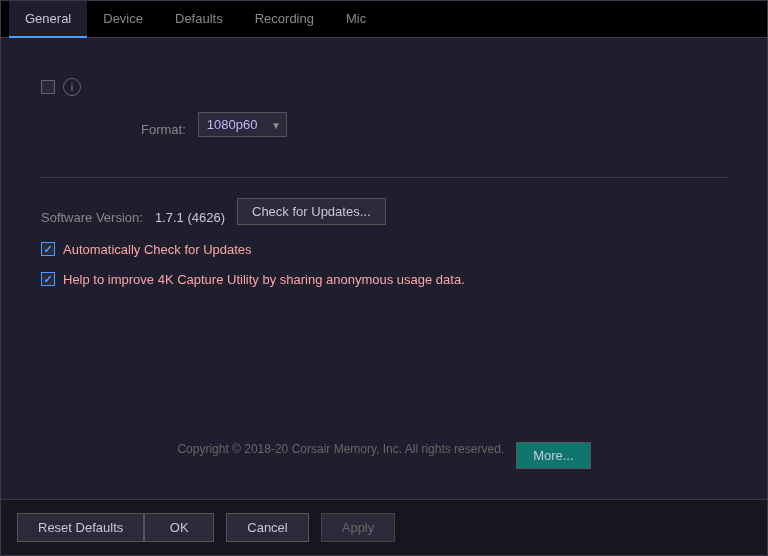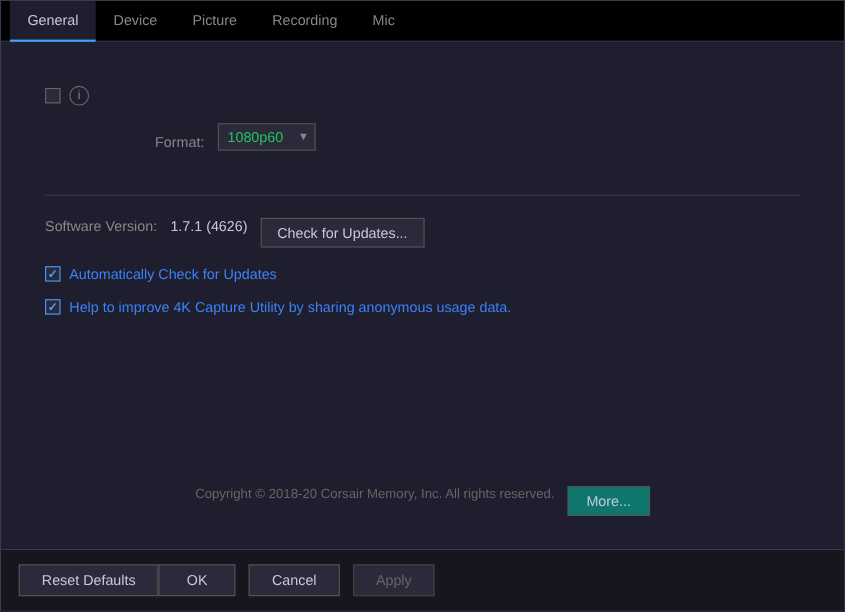--- a/index.html
+++ b/index.html
@@ -145,21 +145,21 @@
       -webkit-appearance: none;
       position: relative;
     }
     .select-wrapper {
       position: relative;
       display: inline-block;
     }
     .select-wrapper select {
       background: #2a2a3a;
       border: 1px solid #555;
-      color: #22c55e;
+      color: #c4b5fd;
       padding: 4px 28px 4px 8px;
       font-size: 13px;
       cursor: pointer;
       appearance: none;
       -webkit-appearance: none;
     }
     .select-arrow {
       position: absolute;
       right: 6px;
       top: 50%;
@@ -168,21 +168,21 @@
       pointer-events: none;
       font-size: 10px;
     }
     .divider {
       border: none;
       border-top: 1px solid #3a3a4a;
       margin: 10px 0 20px 0;
     }
     .version-row {
       display: flex;
-      align-items: flex-start;
+      align-items: flex-end;
       gap: 12px;
       margin-bottom: 16px;
     }
     .version-label {
       color: #888;
     }
     .version-value {
       color: #c8c8d8;
     }
     .update-btn {
@@ -209,21 +209,21 @@
       justify-content: center;
       flex-shrink: 0;
       margin-top: 1px;
     }
     .checkmark {
       color: #4a9eff;
       font-size: 11px;
       font-weight: bold;
     }
     .checkbox-label {
-      color: #3b82f6;
+      color: #fca5a5;
       line-height: 1.4;
     }
     .footer {
       display: flex;
       align-items: center;
       justify-content: center;
       padding: 20px 0 10px 0;
       flex-direction: column;
       gap: 8px;
       margin-top: auto;
@@ -286,21 +286,21 @@
 
 
   <div class="tabs">
     <div class="tab active">
       <span>General</span>
     </div>
     <div class="tab">
       <span>Device</span>
     </div>
     <div class="tab">
-      <span>Picture</span>
+      <span>Defaults</span>
     </div>
     <div class="tab">
       <span>Recording</span>
     </div>
     <div class="tab">
       <span>Mic</span>
     </div>
   </div>
 
   <div class="content">

